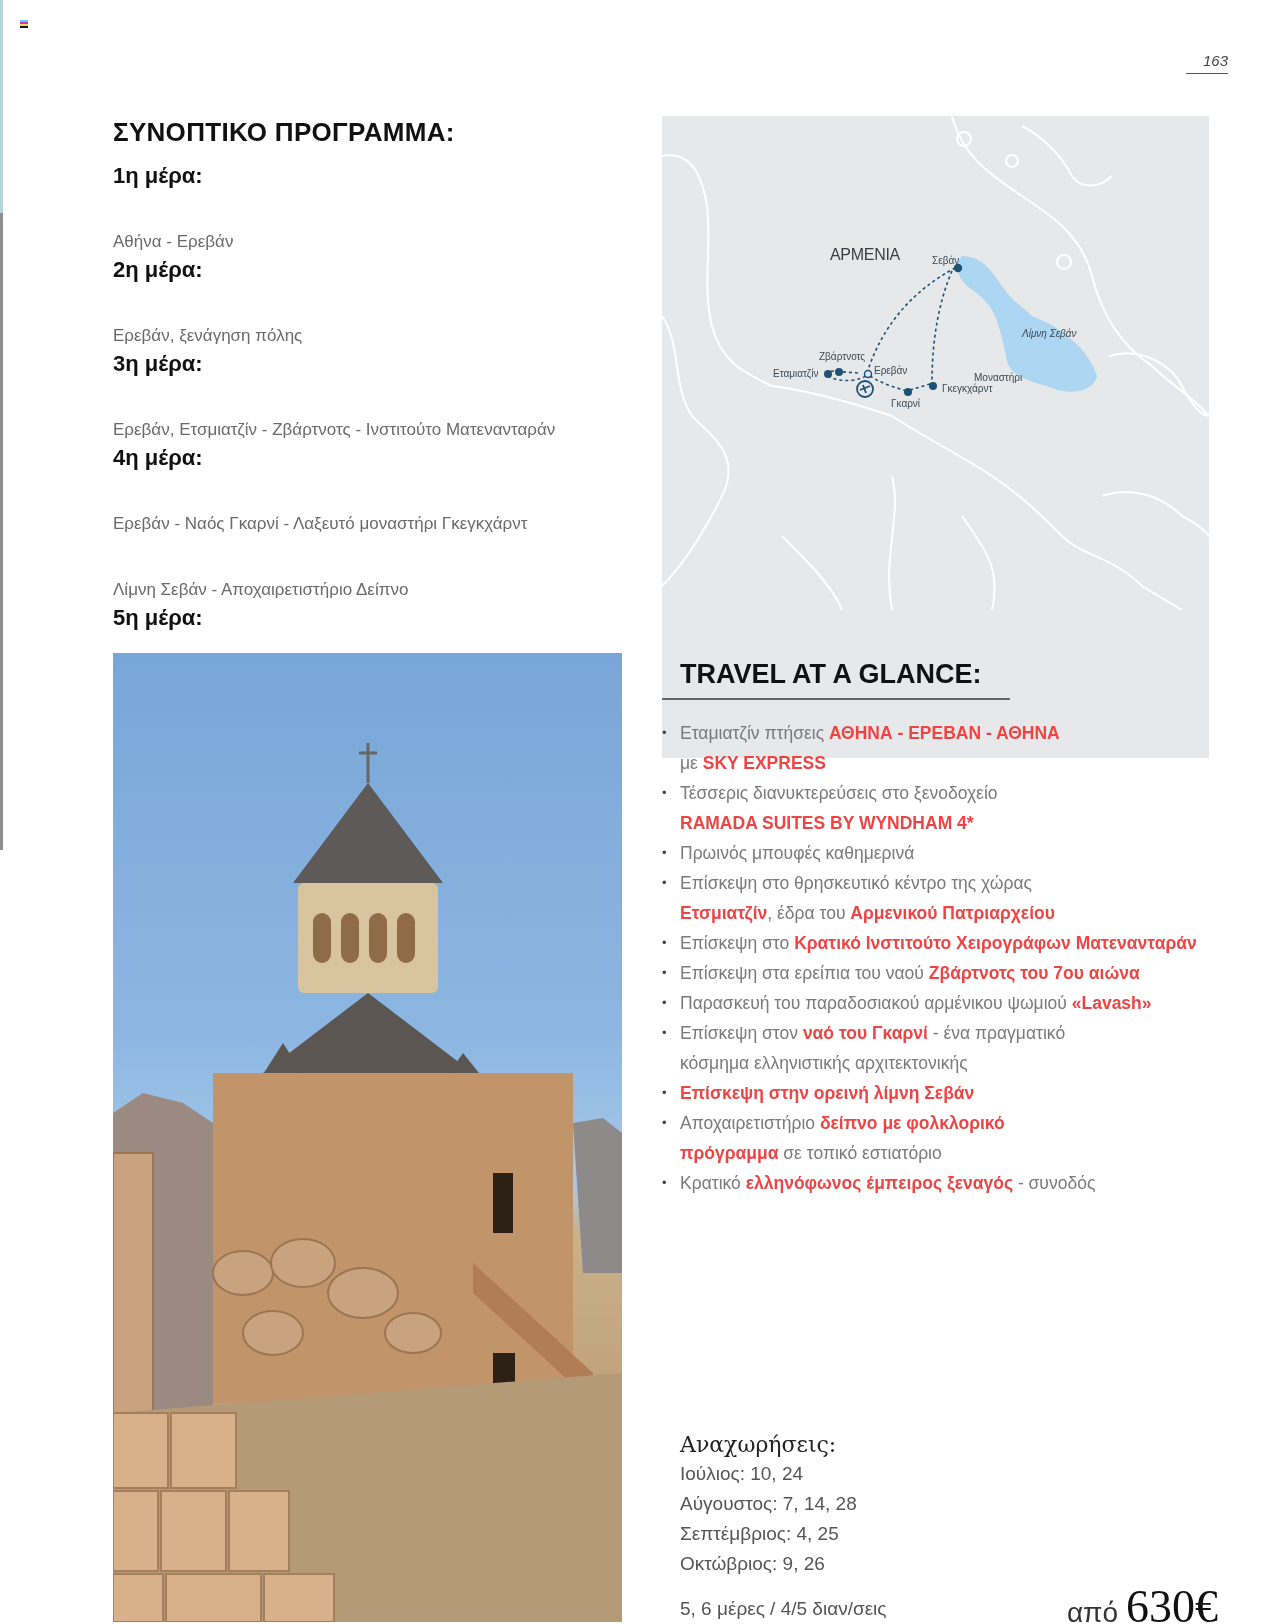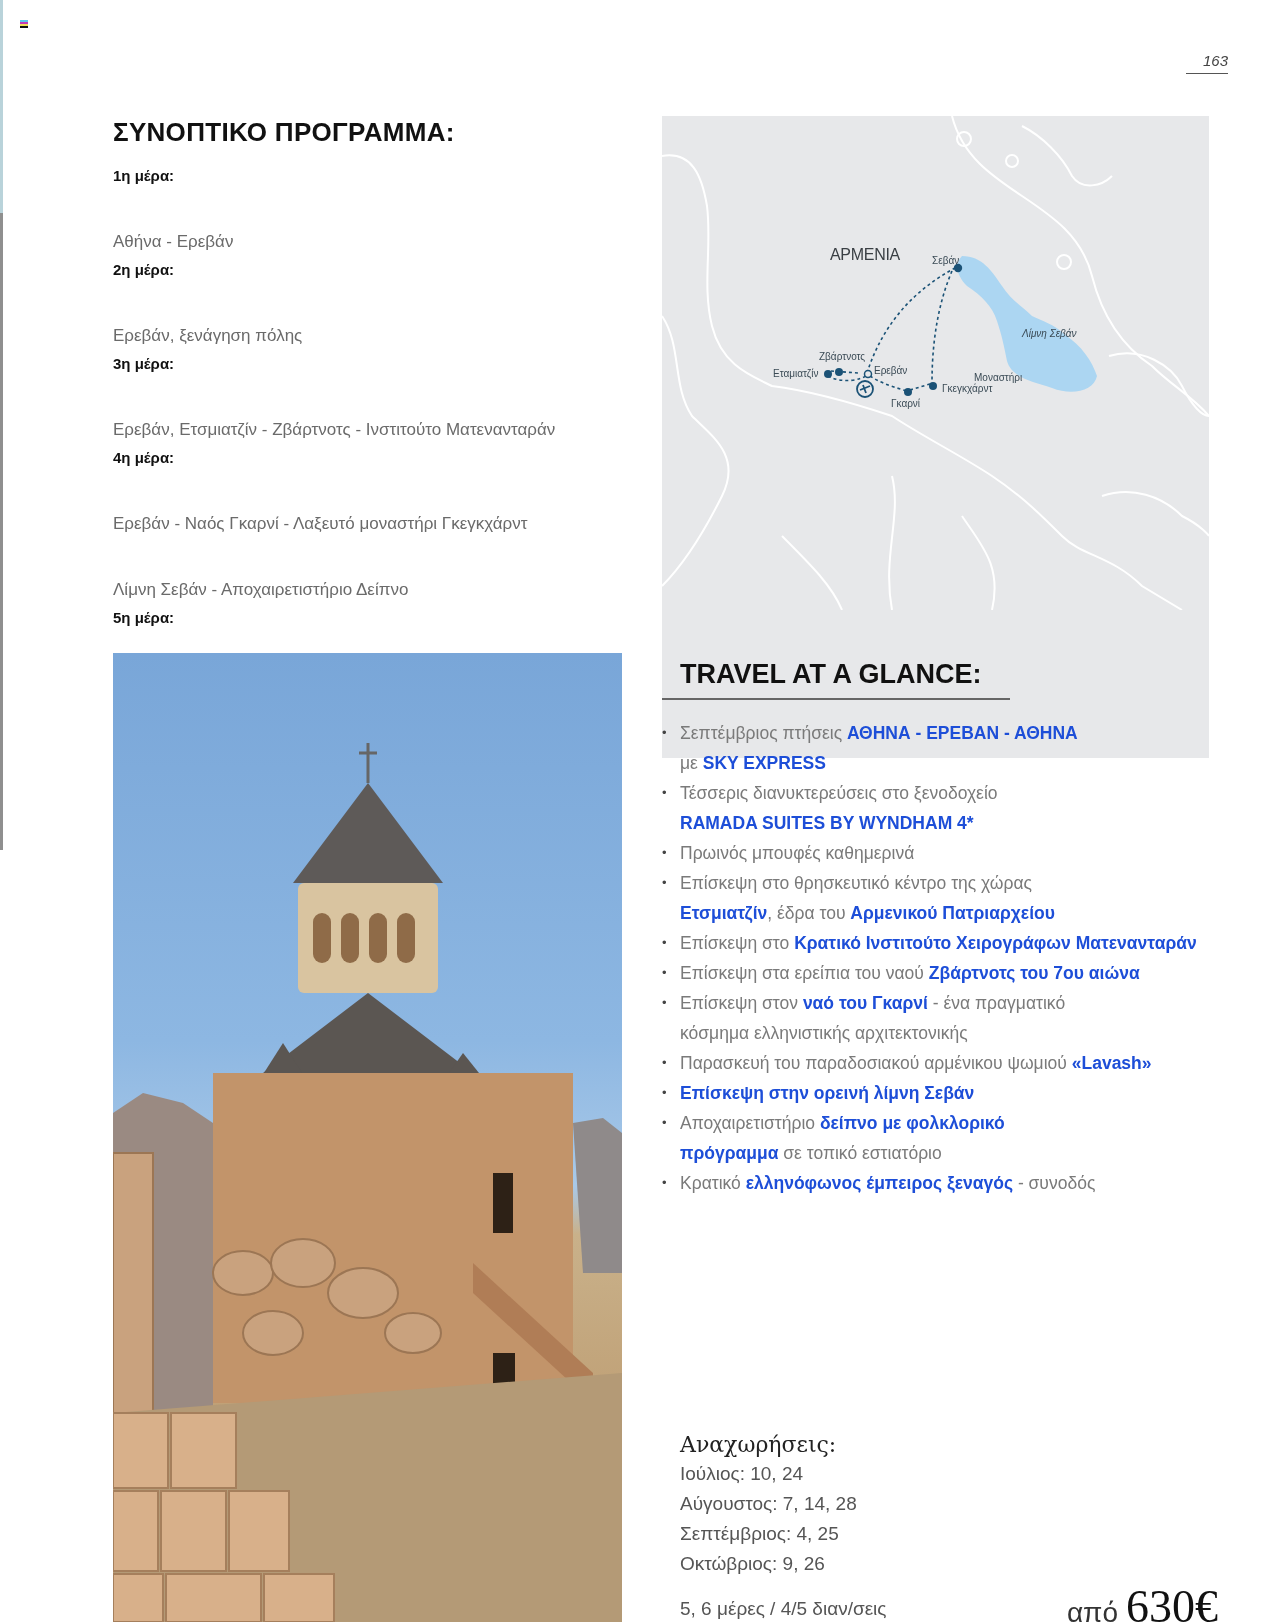--- a/index.html
+++ b/index.html
@@ -7,36 +7,36 @@
          font-family: "Liberation Sans", sans-serif; color: #1a1a1a; }
   .left-edge { position: absolute; left: 0; top: 0; width: 3px; height: 850px;
                background: linear-gradient(#b9d3da 0 25%, #8f8f8f 25% 100%); }
   .color-bar { position: absolute; left: 20px; top: 20px; width: 8px; height: 8px; }
   .color-bar span { display: block; height: 2px; }
   .page-num { position: absolute; right: 52px; top: 52px; width: 42px; text-align: right;
               font-style: italic; font-size: 15px; color: #444; padding-bottom: 4px;
               border-bottom: 1px solid #555; }
   .program { position: absolute; left: 113px; top: 117px; width: 500px; }
   .program h1 { margin: 0 0 14px 0; font-size: 26px; font-weight: bold; letter-spacing: 0.3px; color: #111; }
-  .day-label { font-weight: bold; font-size: 15px; line-height: 28px; color: #111; }
+  .day-label { font-weight: bold; font-size: 22px; line-height: 28px; color: #111; }
   .day-text { font-size: 17px; line-height: 28px; color: #6a6a6a; margin-top: 38px; }
   .map { position: absolute; left: 662px; top: 116px; width: 547px; height: 642px;
          background: #e7e8ea; overflow: hidden; }
   .map svg { position: absolute; left: 0; top: 0; }
   .map-label { position: absolute; font-size: 10px; color: #3a4a55; white-space: nowrap; }
   .map-country { position: absolute; left: 168px; top: 130px; font-size: 16px; color: #3a3f44; letter-spacing: -0.3px; }
   .photo { position: absolute; left: 113px; top: 653px; width: 509px; height: 969px; overflow: hidden;
            background: linear-gradient(180deg, #79a6d8 0%, #8db7e2 40%, #a9c9e8 55%, #c9b18a 60%, #b48c5e 100%); }
   .glance { position: absolute; left: 662px; top: 655px; width: 560px; }
   .glance h2 { margin: 0; padding: 4px 0 8px 18px; font-size: 27px; font-weight: bold; color: #111;
                width: 330px; border-bottom: 2px solid #666; }
   .glance ul { list-style: none; margin: 18px 0 0 0; padding: 0; }
   .glance li { position: relative; padding-left: 18px; font-size: 17.5px; line-height: 30px; color: #7a7a7a; }
   .glance li::before { content: "•"; position: absolute; left: 0; top: 0; color: #444; font-size: 13px; }
-  .glance li b { color: #1d4ed8; font-weight: bold; }
+  .glance li b { color: #ef4444; font-weight: bold; }
   .glance li .line2 { display: block; }
   .departures { position: absolute; left: 680px; top: 1432px; width: 300px; }
   .departures h3 { margin: 0 0 2px 0; font-family: "DejaVu Serif", serif; font-size: 22px; font-weight: normal; color: #222; }
   .departures .dep { font-size: 19px; line-height: 30px; color: #555; }
   .duration { position: absolute; left: 680px; top: 1598px; font-size: 19px; color: #555; }
   .price { position: absolute; right: 62px; top: 1580px; color: #111; white-space: nowrap; }
   .price .from { font-size: 28px; color: #333; margin-right: 8px; }
   .price .amount { font-family: "Liberation Serif", serif; font-size: 46px; }
 </style>
 </head>
@@ -165,28 +165,28 @@
       <rect x="0" y="921" width="50" height="48"></rect>
       <rect x="53" y="921" width="95" height="48"></rect>
       <rect x="151" y="921" width="70" height="48"></rect>
     </g>
   </svg>
 </div>
 
 <section class="glance">
   <h2>TRAVEL AT A GLANCE:</h2>
   <ul>
-    <li><span><span>Σεπτέμβριος πτήσεις </span><b>ΑΘΗΝΑ - ΕΡΕΒΑΝ - ΑΘΗΝΑ</b></span><span class="line2"><span>με </span><b>SKY EXPRESS</b></span></li>
+    <li><span><span>Εταμιατζίν πτήσεις </span><b>ΑΘΗΝΑ - ΕΡΕΒΑΝ - ΑΘΗΝΑ</b></span><span class="line2"><span>με </span><b>SKY EXPRESS</b></span></li>
     <li><span><span>Τέσσερις διανυκτερεύσεις στο ξενοδοχείο</span></span><span class="line2"><b>RAMADA SUITES BY WYNDHAM 4*</b></span></li>
     <li><span><span>Πρωινός μπουφές καθημερινά</span></span></li>
     <li><span><span>Επίσκεψη στο θρησκευτικό κέντρο της χώρας</span></span><span class="line2"><b>Ετσμιατζίν</b><span>, έδρα του </span><b>Αρμενικού Πατριαρχείου</b></span></li>
     <li><span><span>Επίσκεψη στο </span><b>Κρατικό Ινστιτούτο Χειρογράφων Ματεναντ​αράν</b></span></li>
     <li><span><span>Επίσκεψη στα ερείπια του ναού </span><b>Ζβάρτνοτς του 7ου αιώνα</b></span></li>
+    <li><span><span>Παρασκευή του παραδοσιακού αρμένικου ψωμιού </span><b>«Lavash»</b></span></li>
     <li><span><span>Επίσκεψη στον </span><b>ναό του Γκαρνί</b><span> - ένα πραγματικό</span></span><span class="line2"><span>κόσμημα ελληνιστικής αρχιτεκτονικής</span></span></li>
-    <li><span><span>Παρασκευή του παραδοσιακού αρμένικου ψωμιού </span><b>«Lavash»</b></span></li>
     <li><span><b>Επίσκεψη στην ορεινή λίμνη Σεβάν</b></span></li>
     <li><span><span>Αποχαιρετιστήριο </span><b>δείπνο με φολκλορικό</b></span><span class="line2"><b>πρόγραμμα</b><span> σε τοπικό εστιατόριο</span></span></li>
     <li><span><span>Κρατικό </span><b>ελληνόφωνος έμπειρος ξεναγός</b><span> - συνοδός</span></span></li>
   </ul>
 </section>
 
 <section class="departures">
   <h3>Αναχωρήσεις:</h3>
   <div class="dep">Ιούλιος: 10, 24</div>
   <div class="dep">Αύγουστος: 7, 14, 28</div>

